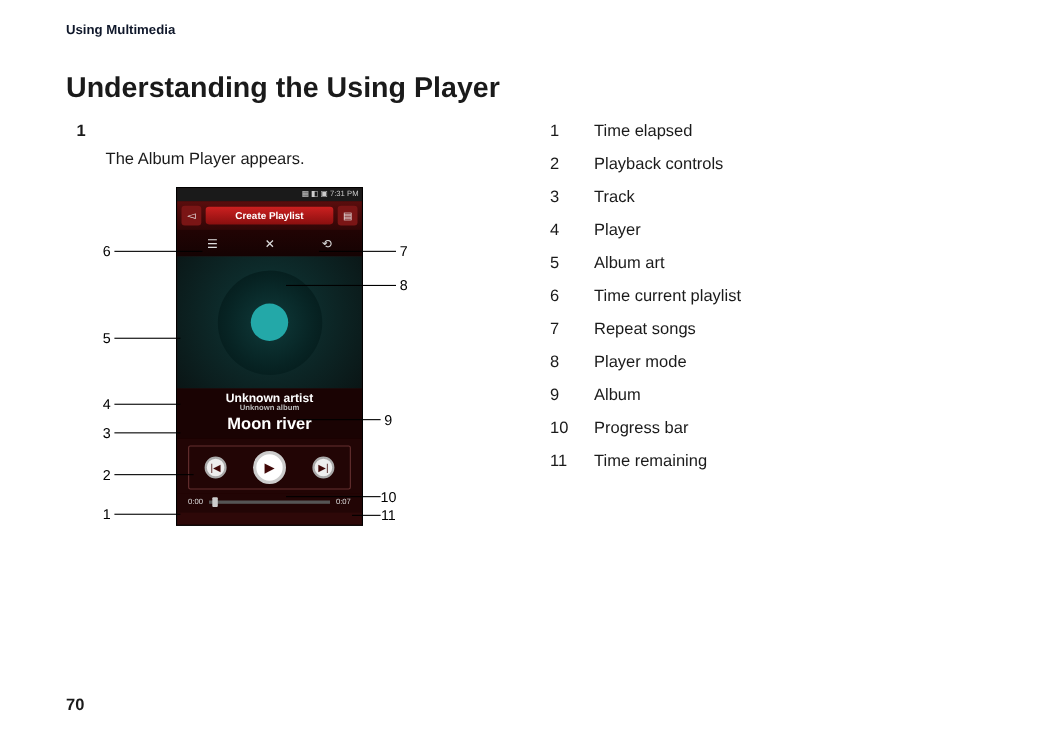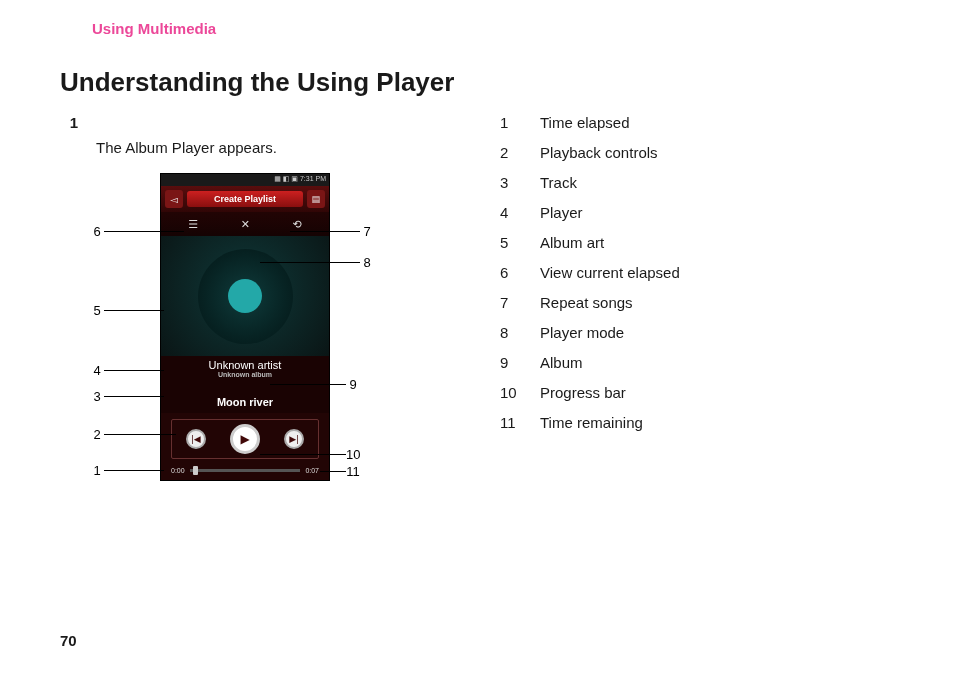--- a/index.html
+++ b/index.html
@@ -6,25 +6,24 @@
   body {
     width: 954px;
     height: 677px;
     background: #fff;
     font-family: Arial, Helvetica, sans-serif;
     color: #1a1a1a;
     position: relative;
     padding: 20px 60px 20px 60px;
   }
   .header-text {
-    font-size: 15px;
-    font-weight: bold;
-    color: #ec4899;
+    font-size: 12px;
+    font-weight: bold;
+    color: #0f172a;
     margin-bottom: 30px;
-    margin-left: 32px;
   }
   .title {
     font-size: 26px;
     font-weight: bold;
     margin-bottom: 16px;
   }
   .columns {
     display: flex;
     gap: 40px;
   }
@@ -144,23 +143,23 @@
     width: 34px; height: 34px;
     margin: -17px 0 0 -17px;
     border-radius: 50%;
     background: #23a8a8;
   }
   .info-block {
     background: #1a0303;
     text-align: center;
     padding: 3px 0 5px;
   }
-  .artist-line { color: #fff; font-size: 11px; font-weight: normal; }
+  .artist-line { color: #fff; font-size: 11px; font-weight: bold; }
   .album-line { color: #bbb; font-size: 7px; font-weight: bold; }
-  .track-line { color: #fff; font-size: 11px; font-weight: bold; margin-top: 18px; }
+  .track-line { color: #fff; font-size: 15px; font-weight: bold; margin-top: 2px; }
   .controls-wrap {
     padding: 6px 10px 4px;
     background: #220505;
   }
   .ctrl-box {
     border: 1px solid #663030;
     border-radius: 2px;
     display: flex;
     align-items: center;
     justify-content: space-around;
@@ -355,21 +354,21 @@
       <div class="legend-row">
         <div class="legend-num">4</div>
         <div>Player</div>
       </div>
       <div class="legend-row">
         <div class="legend-num">5</div>
         <div>Album art</div>
       </div>
       <div class="legend-row">
         <div class="legend-num">6</div>
-        <div>View current elapsed</div>
+        <div>Time current playlist</div>
       </div>
       <div class="legend-row">
         <div class="legend-num">7</div>
         <div>Repeat songs</div>
       </div>
       <div class="legend-row">
         <div class="legend-num">8</div>
         <div>Player mode</div>
       </div>
       <div class="legend-row">

